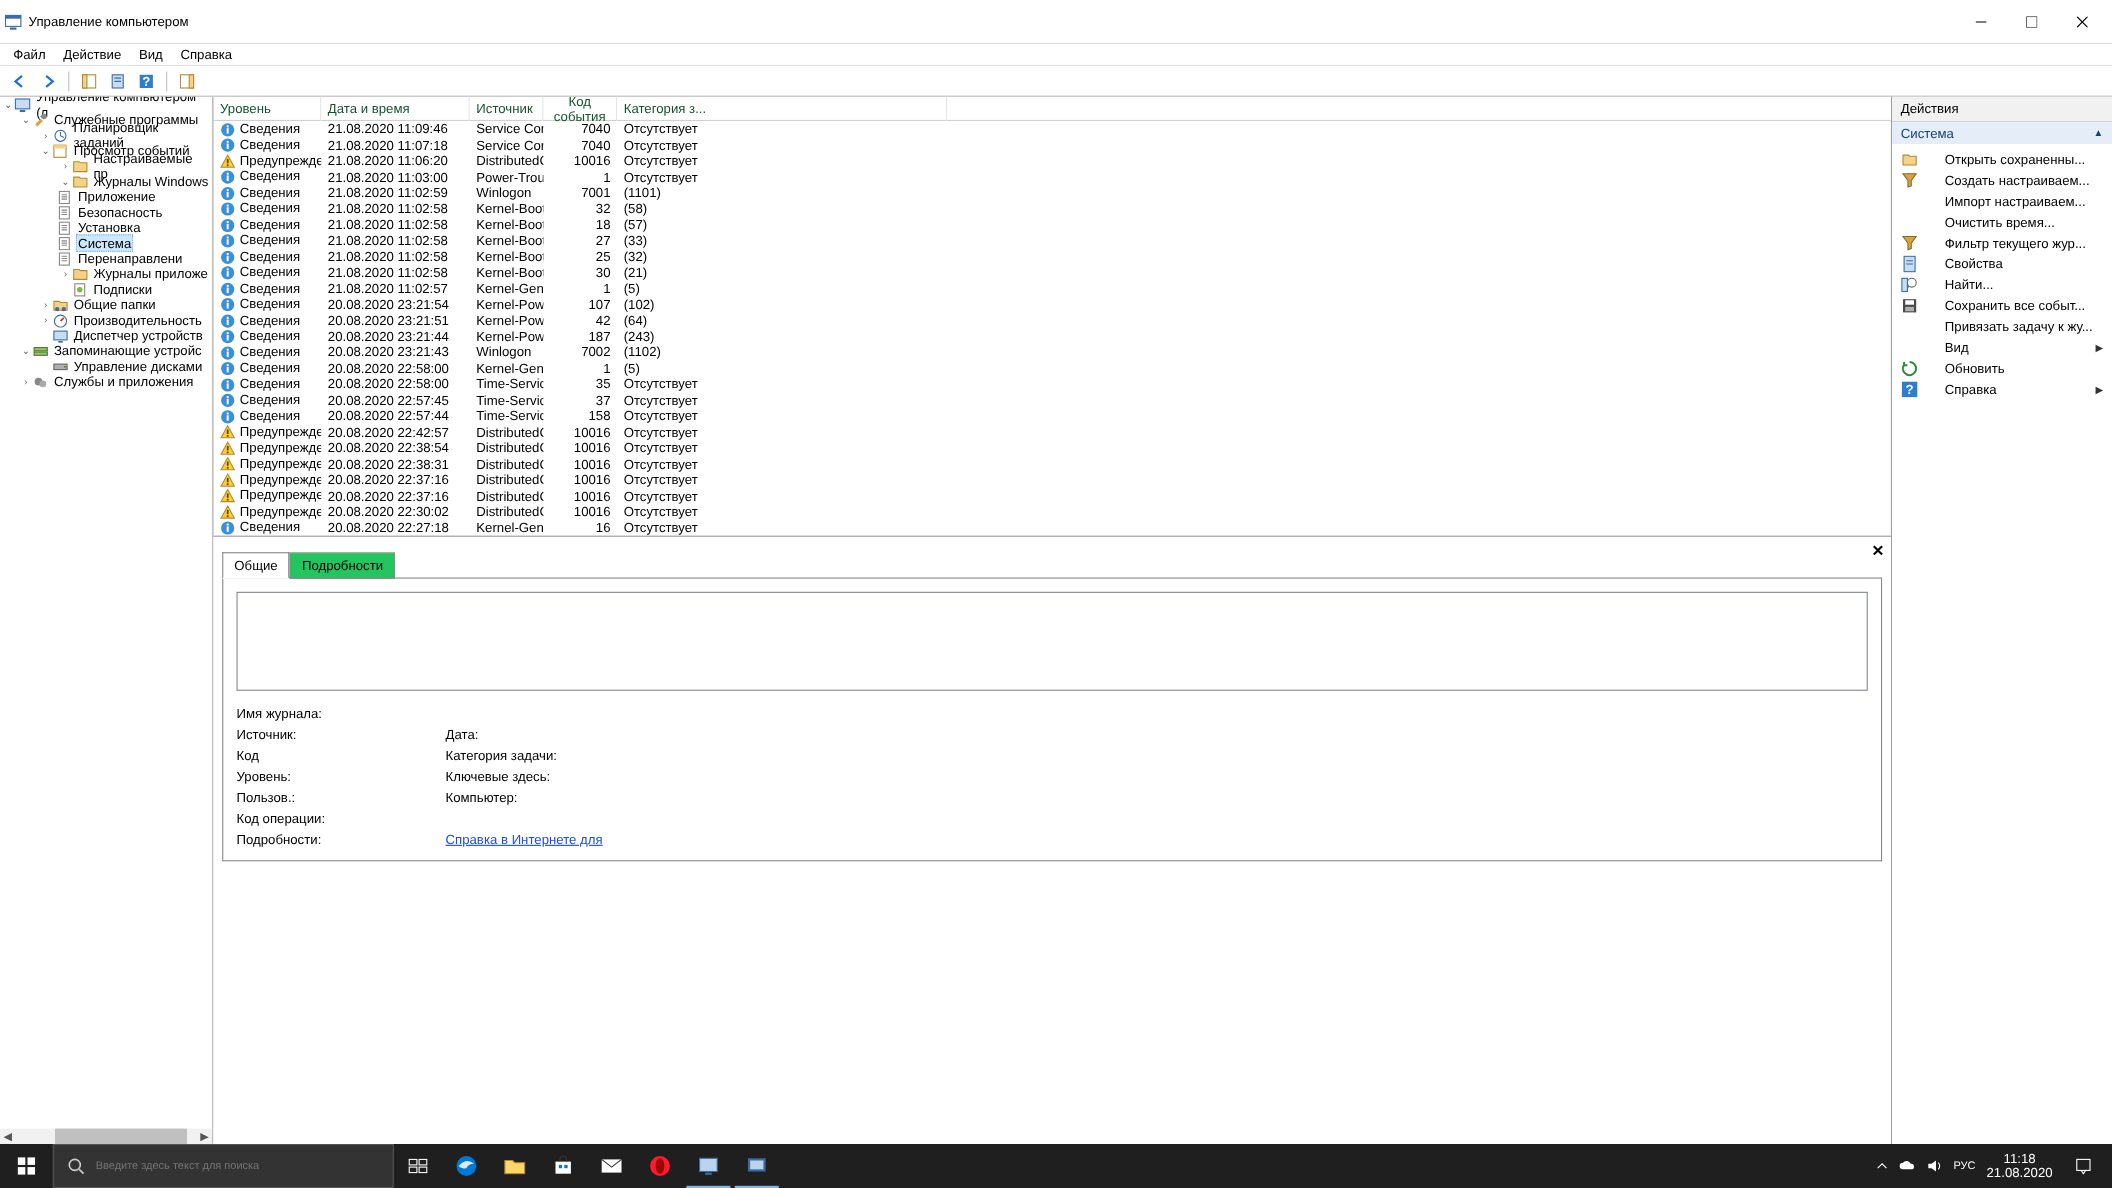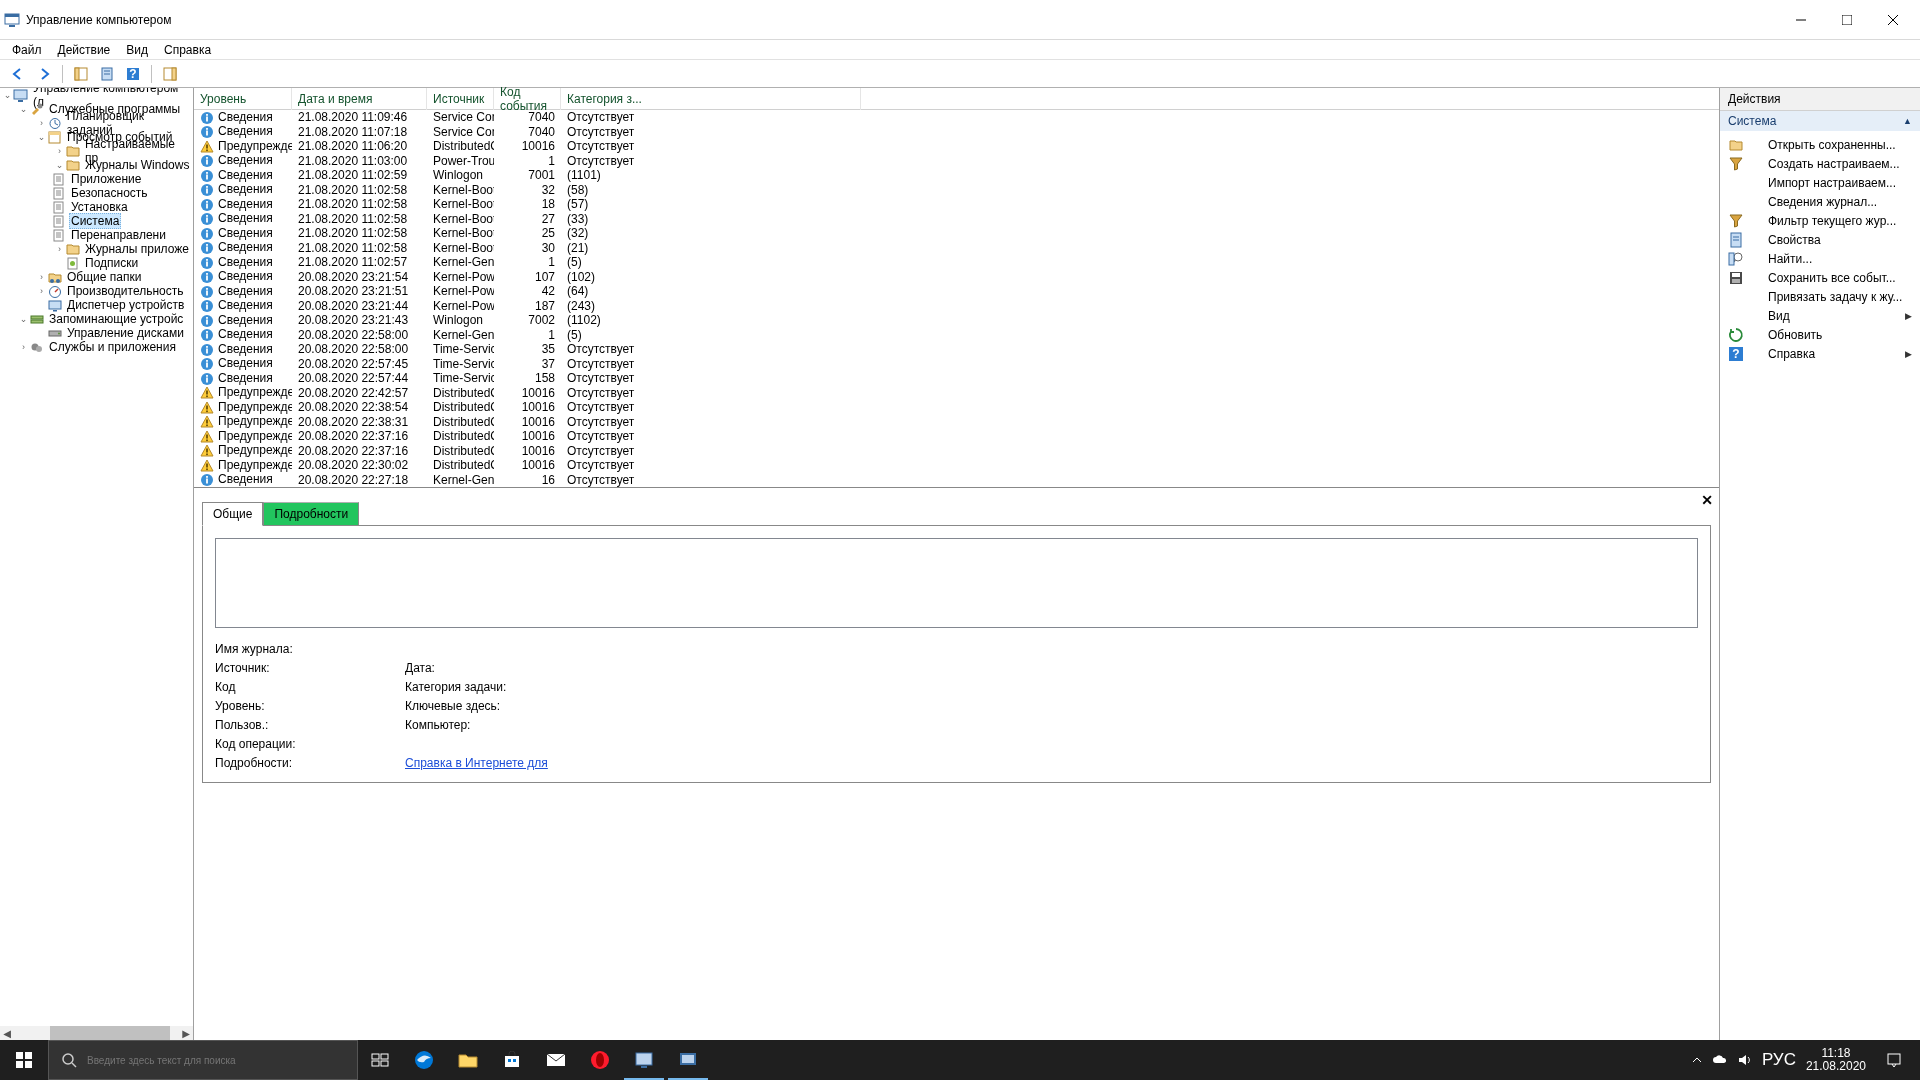--- a/index.html
+++ b/index.html
@@ -387,21 +387,21 @@
         <div>▶</div>
     </div>
   </div>
 
   <div class="center-panel">
     <div class="list-area">
       <div class="list-header">
         <div class="col c-level">Уровень</div>
         <div class="col c-date">Дата и время</div>
         <div class="col c-source">Источник</div>
-        <div class="col c-id" style="text-align:left">Код события</div>
+        <div class="col c-id" style="text-align:center">Код события</div>
         <div class="col c-cat">Категория з...</div>
       </div>
       <div class="list-body" id="list-body">
           <div class="list-row">
             <div class="cell c-level"><span class="ev-icon">
                 <svg width="14" height="14">
                   <circle cx="7" cy="7" r="6" fill="#3a8fd6"></circle>
                   <rect x="6.1" y="3" width="1.8" height="1.8" fill="#fff"></rect>
                   <rect x="6.1" y="5.5" width="1.8" height="5" fill="#fff"></rect>
                 </svg>
@@ -793,21 +793,21 @@
         <li>
           <span class="a-icon">
             <svg width="16" height="16" viewBox="0 0 16 16"></svg>
           </span>
           <span>Импорт настраиваем...</span>
         </li>
         <li>
           <span class="a-icon">
             <svg width="16" height="16" viewBox="0 0 16 16"></svg>
           </span>
-          <span>Сведения журнал...</span>
+          <span>Очистить время...</span>
         </li>
         <li>
           <span class="a-icon">
             <svg width="16" height="16" viewBox="0 0 16 16">
               <path d="M2 2 h12 l-4.5 6 v5 l-3 1 v-6 z" fill="#d9a440" stroke="#8a6a20"></path>
             </svg>
           </span>
           <span>Фильтр текущего жур...</span>
         </li>
         <li>
@@ -958,21 +958,21 @@
         <svg width="16" height="12">
           <path d="M4 9 a3 3 0 0 1 0-6 a4 4 0 0 1 7 1 a2.5 2.5 0 0 1 1 5 z" fill="#fff"></path>
         </svg>
       </span>
     <span>
         <svg width="14" height="14" fill="#fff">
           <path d="M1 5 h3 l4-3 v10 l-4-3 h-3 z"></path>
           <path d="M10 4 a4 4 0 0 1 0 6" fill="none" stroke="#fff"></path>
         </svg>
       </span>
-    <span style="font-size:17px;">РУС</span>
+    <span style="font-size:10px;">РУС</span>
     <div class="clock">
       <div>11:18</div>
       <div>21.08.2020</div>
     </div>
     <div class="notif">
         <svg width="16" height="16" fill="none" stroke="#fff">
           <rect x="2" y="2" width="12" height="10"></rect>
           <path d="M6 12 l2 3 l2-3"></path>
         </svg>
       </div>

